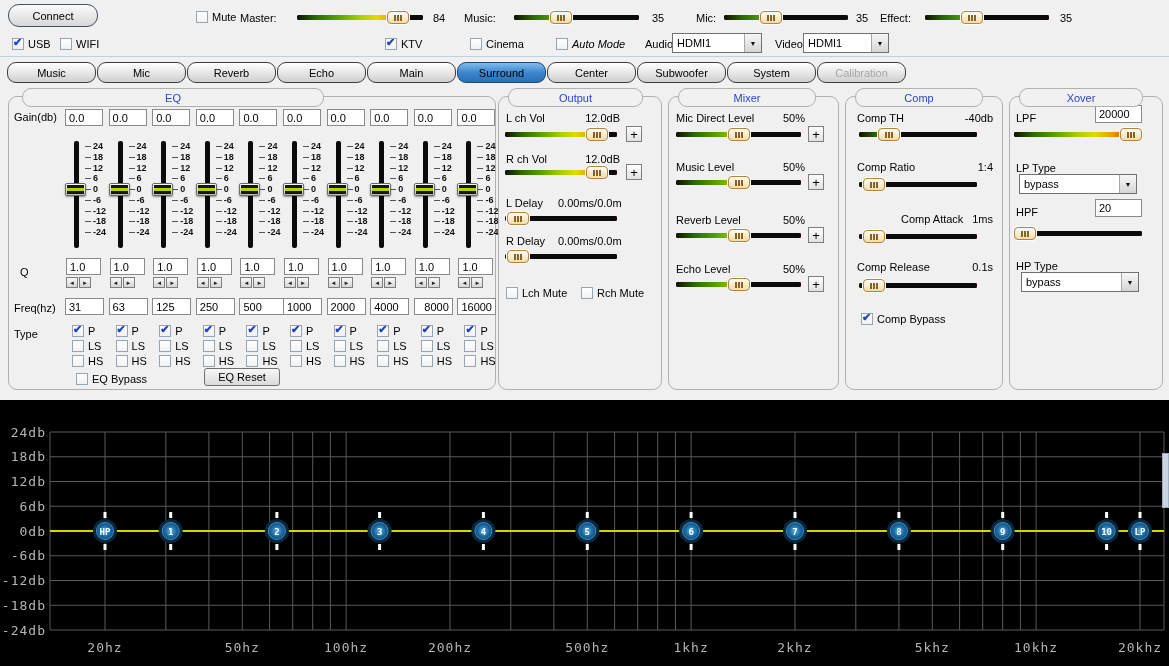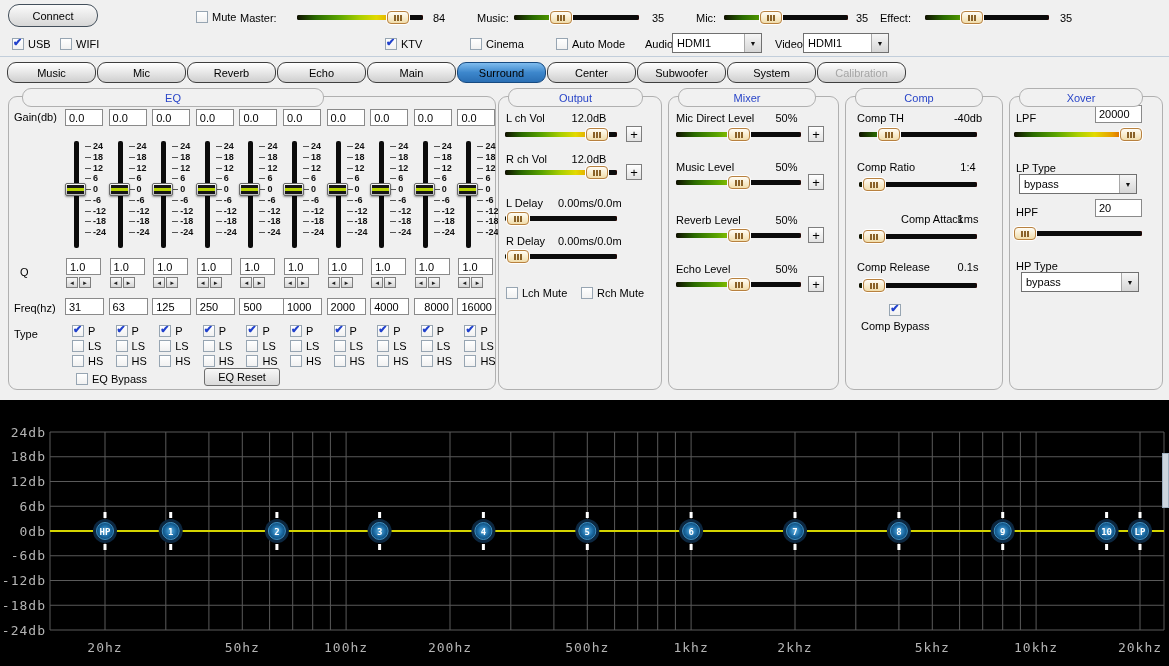--- a/index.html
+++ b/index.html
@@ -1,19 +1,19 @@
 <!DOCTYPE html>
 <html><head>
 <meta charset="utf-8">
 <style>
   html,body{margin:0;padding:0;background:#e4e4e4}
   #app{position:relative;width:1169px;height:666px;background:#f0f0f0;
        font-family:"Liberation Sans",sans-serif;font-size:11px;color:#000;overflow:hidden}
   .lbl,.val{position:absolute;white-space:nowrap;line-height:14px}
-  .val{text-align:center}
+  .val{text-align:right}
   #topbar{position:absolute;left:0;top:0;width:1169px;height:57px;border-bottom:1px solid #c2cedb;box-sizing:border-box}
   #connect{position:absolute;left:8px;top:4px;width:90px;height:23px;border:1px solid #44505c;border-radius:11px;
            background:linear-gradient(#fbfbfb,#d7d7d7);font:11px "Liberation Sans",sans-serif;color:#000}
   .cbwrap{position:absolute;height:14px;display:flex;align-items:center;gap:4px;cursor:default}
   .cb{width:12px;height:12px;border:1px solid #97a5b2;background:linear-gradient(#ffffff,#f1f1f1);position:relative;flex:none;box-sizing:border-box}
   .cb.on::after{content:"✔";position:absolute;left:0;top:-3px;font-size:11px;color:#2141cc;font-weight:bold}
   .select{position:absolute;height:20px;border:1px solid #707070;background:#fff;display:flex;align-items:center;box-sizing:border-box}
   .sel-text{flex:1;padding-left:4px;overflow:hidden}
   .sel-btn{width:16px;align-self:stretch;border-left:1px solid #a8a8a8;background:linear-gradient(#f6f6f6,#d6d6d6);
            display:flex;align-items:center;justify-content:center;font-size:7px;color:#111}
@@ -68,21 +68,21 @@
       </div>
       <div class="lbl" style="left: 240px; top: 11px;">Master:</div>
       <div class="hslider" style="left: 297px; top: 11px; width: 126px;">
         <div class="htrack">
           <div class="hgrad"></div>
           <div class="hcover" style="left: 87%;"></div>
         </div>
         <div class="hhandle" style="left: 90px;"></div>
       </div>
       <div class="val" style="left: 433px; top: 11px;">84</div>
-      <div class="lbl" style="left: 477px; top: 11px;">Music:</div>
+      <div class="lbl" style="left: 464px; top: 11px;">Music:</div>
       <div class="hslider" style="left: 514px; top: 11px; width: 125px;">
         <div class="htrack">
           <div class="hgrad"></div>
           <div class="hcover" style="left: 35%;"></div>
         </div>
         <div class="hhandle" style="left: 36px;"></div>
       </div>
       <div class="val" style="left: 652px; top: 11px;">35</div>
       <div class="lbl" style="left: 696px; top: 11px;">Mic:</div>
       <div class="hslider" style="left: 724px; top: 11px; width: 124px;">
@@ -111,21 +111,21 @@
         <div>WIFI</div>
       </div>
       <div class="cbwrap" style="left: 385px; top: 37px;">
         <div class="cb on"></div>
         <div>KTV</div>
       </div>
       <div class="cbwrap" style="left: 470px; top: 37px;">
         <div class="cb"></div>
         <div>Cinema</div>
       </div>
-      <div class="cbwrap" style="left: 556px; top: 37px;">
+      <div class="cbwrap" style="left: 556px; top: 37px; font-style: italic;">
         <div class="cb"></div>
         <div>Auto Mode</div>
       </div>
       <div class="lbl" style="left: 645px; top: 37px;">Audio</div>
       <div class="select" style="left: 672px; top: 33px; width: 90px;">
         <div class="sel-text">HDMI1</div>
         <div class="sel-btn">▼</div>
       </div>
       <div class="lbl" style="left: 775px; top: 37px;">Video</div>
       <div class="select" style="left: 803px; top: 33px; width: 86px;">
@@ -679,21 +679,21 @@
       </div>
       <div class="lbl" style="left: 12px; top: 172px;">Comp Release</div>
       <div class="val" style="left: 98px; top: 172px; width: 50px;">0.1s</div>
       <div class="hslider" style="left: 14px; top: 191px; width: 118px;">
         <div class="htrack">
           <div class="hgrad"></div>
           <div class="hcover" style="left: 4%;"></div>
         </div>
         <div class="hhandle" style="left: 4px;"></div>
       </div>
-      <div class="cbwrap" style="left: 16px; top: 216px; flex-direction: column;">
+      <div class="cbwrap" style="left: 16px; top: 224px;">
         <div class="cb on"></div>
         <div>Comp Bypass</div>
       </div>
     </div>
 
   <div class="panel" id="xp" style="left:1009px;width:154px">
     <div class="frame"></div>
     <div class="pill" style="left:10px;width:122px">Xover</div>
   <div class="lbl" style="left: 7px; top: 23px;">LPF</div>
       <input class="box" value="20000" style="left: 86px; top: 17px; width: 47px; height: 18px;">

